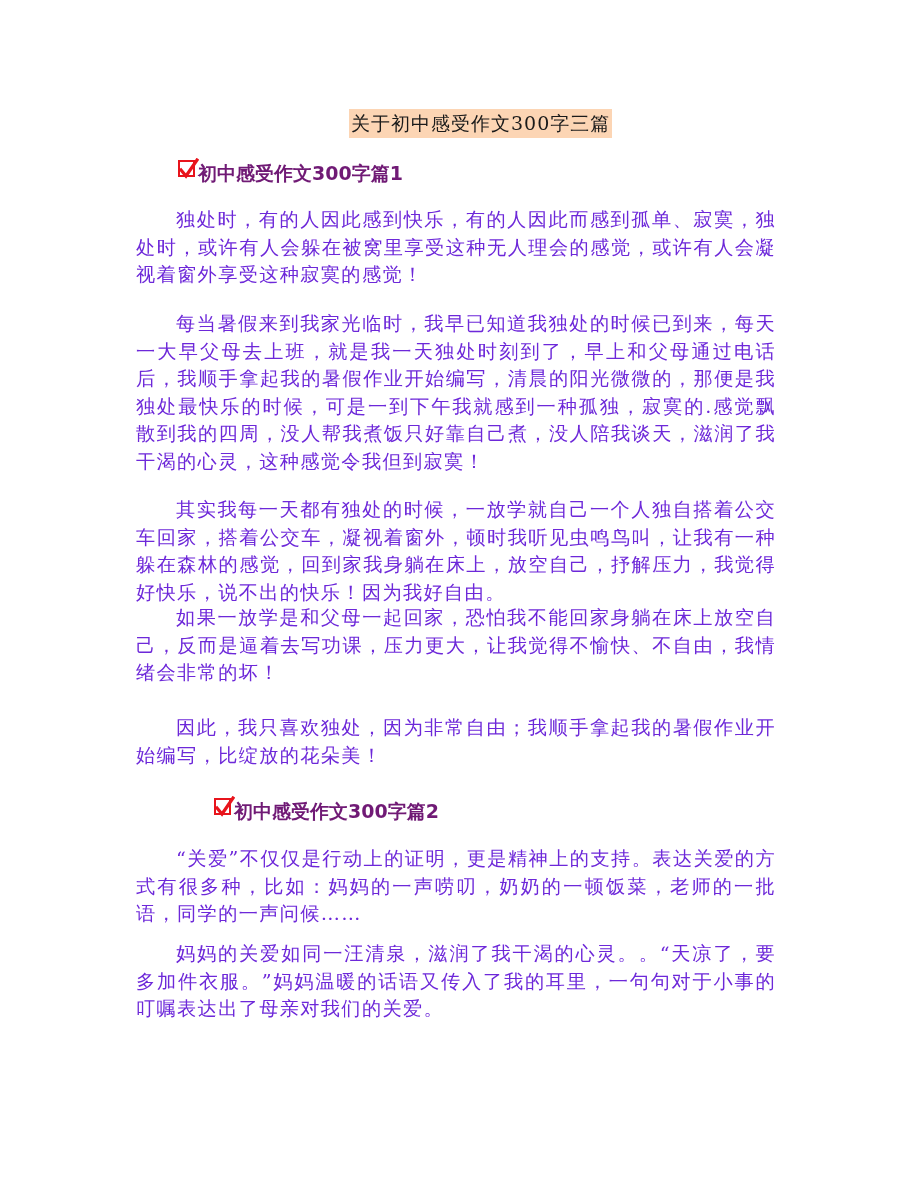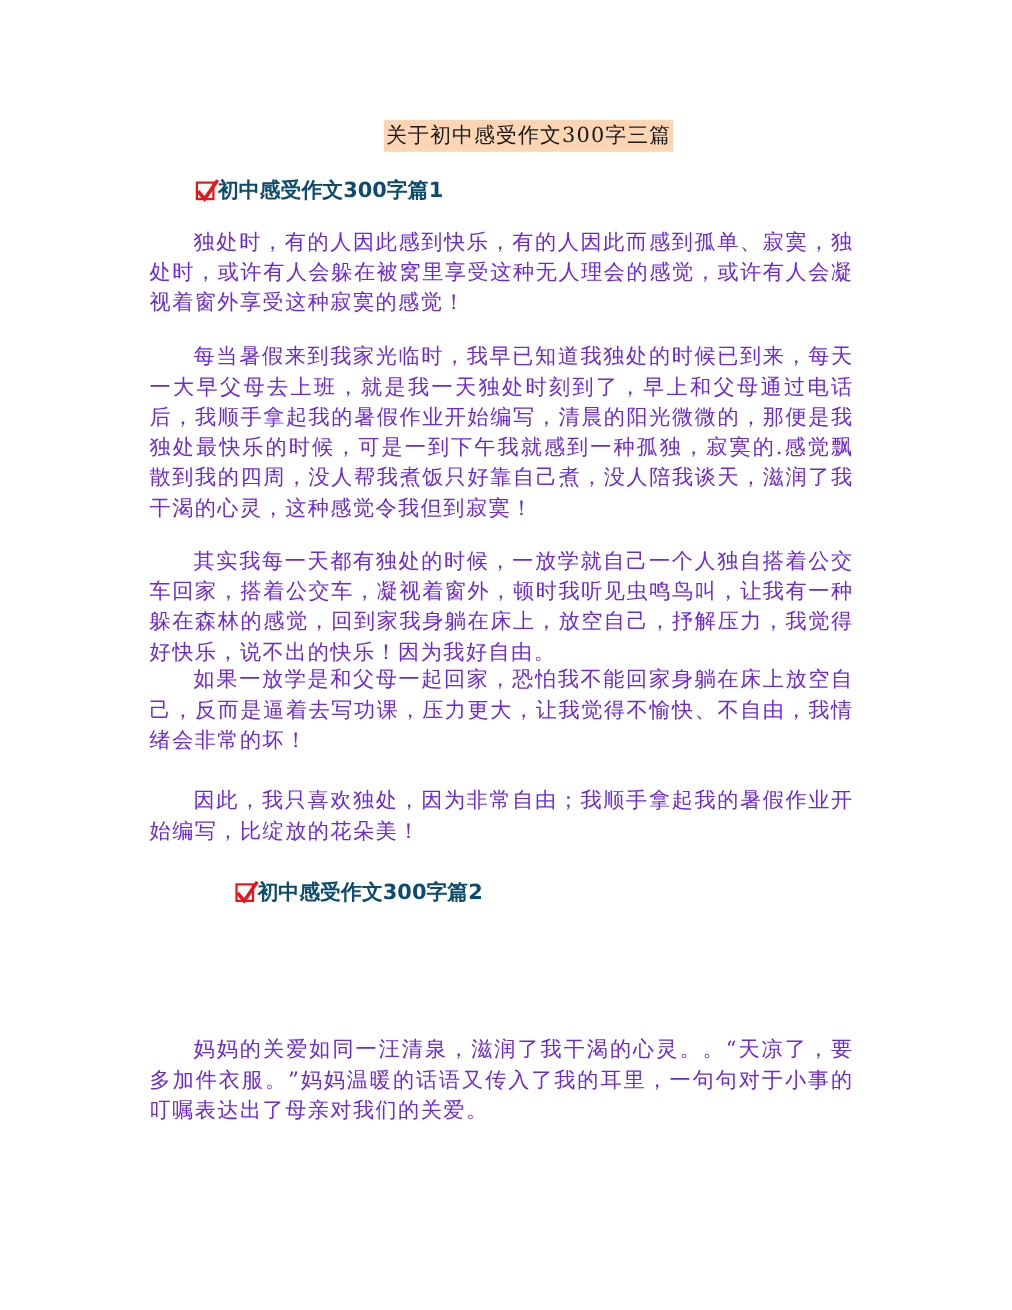--- a/index.html
+++ b/index.html
@@ -37,23 +37,23 @@
     }
     .section-heading {
       position: absolute;
       left: 178px;
       height: 26px;
       line-height: 26px;
       font-size: 19px;
       font-weight: bold;
       white-space: nowrap;
       display: flex;
-      align-items: center;
+      align-items: flex-start;
       font-family: "DejaVu Sans", "Liberation Sans", sans-serif;
-      color: #0c4a6e;
+      color: #701a75;
     }
     .check-icon {
       display: inline-block;
       width: 17px;
       height: 17px;
       border: 2px solid #e8141c;
       box-sizing: border-box;
       position: relative;
       margin-right: 3px;
       background: #fff;
@@ -100,15 +100,16 @@
 
   <div class="section-heading" style="top:798px;margin-left:36px;">
     <span class="check-icon">
       <svg width="20" height="22" viewBox="0 0 20 22">
         <path d="M2 12 L7 18 L18 2" stroke="#e8141c" stroke-width="3.2" fill="none" stroke-linecap="square" stroke-linejoin="miter"></path>
       </svg>
     </span>
     <span>初中感受作文300字篇2</span>
   </div>
 
+  <p class="para" style="top:845px;">“关爱”不仅仅是行动上的证明，更是精神上的支持。表达关爱的方式有很多种，比如：妈妈的一声唠叨，奶奶的一顿饭菜，老师的一批语，同学的一声问候……</p>
   <p class="para" style="top:940px;">妈妈的关爱如同一汪清泉，滋润了我干渴的心灵。。“天凉了，要多加件衣服。”妈妈温暖的话语又传入了我的耳里，一句句对于小事的叮嘱表达出了母亲对我们的关爱。</p>
 
 </div>
 
 </body></html>

